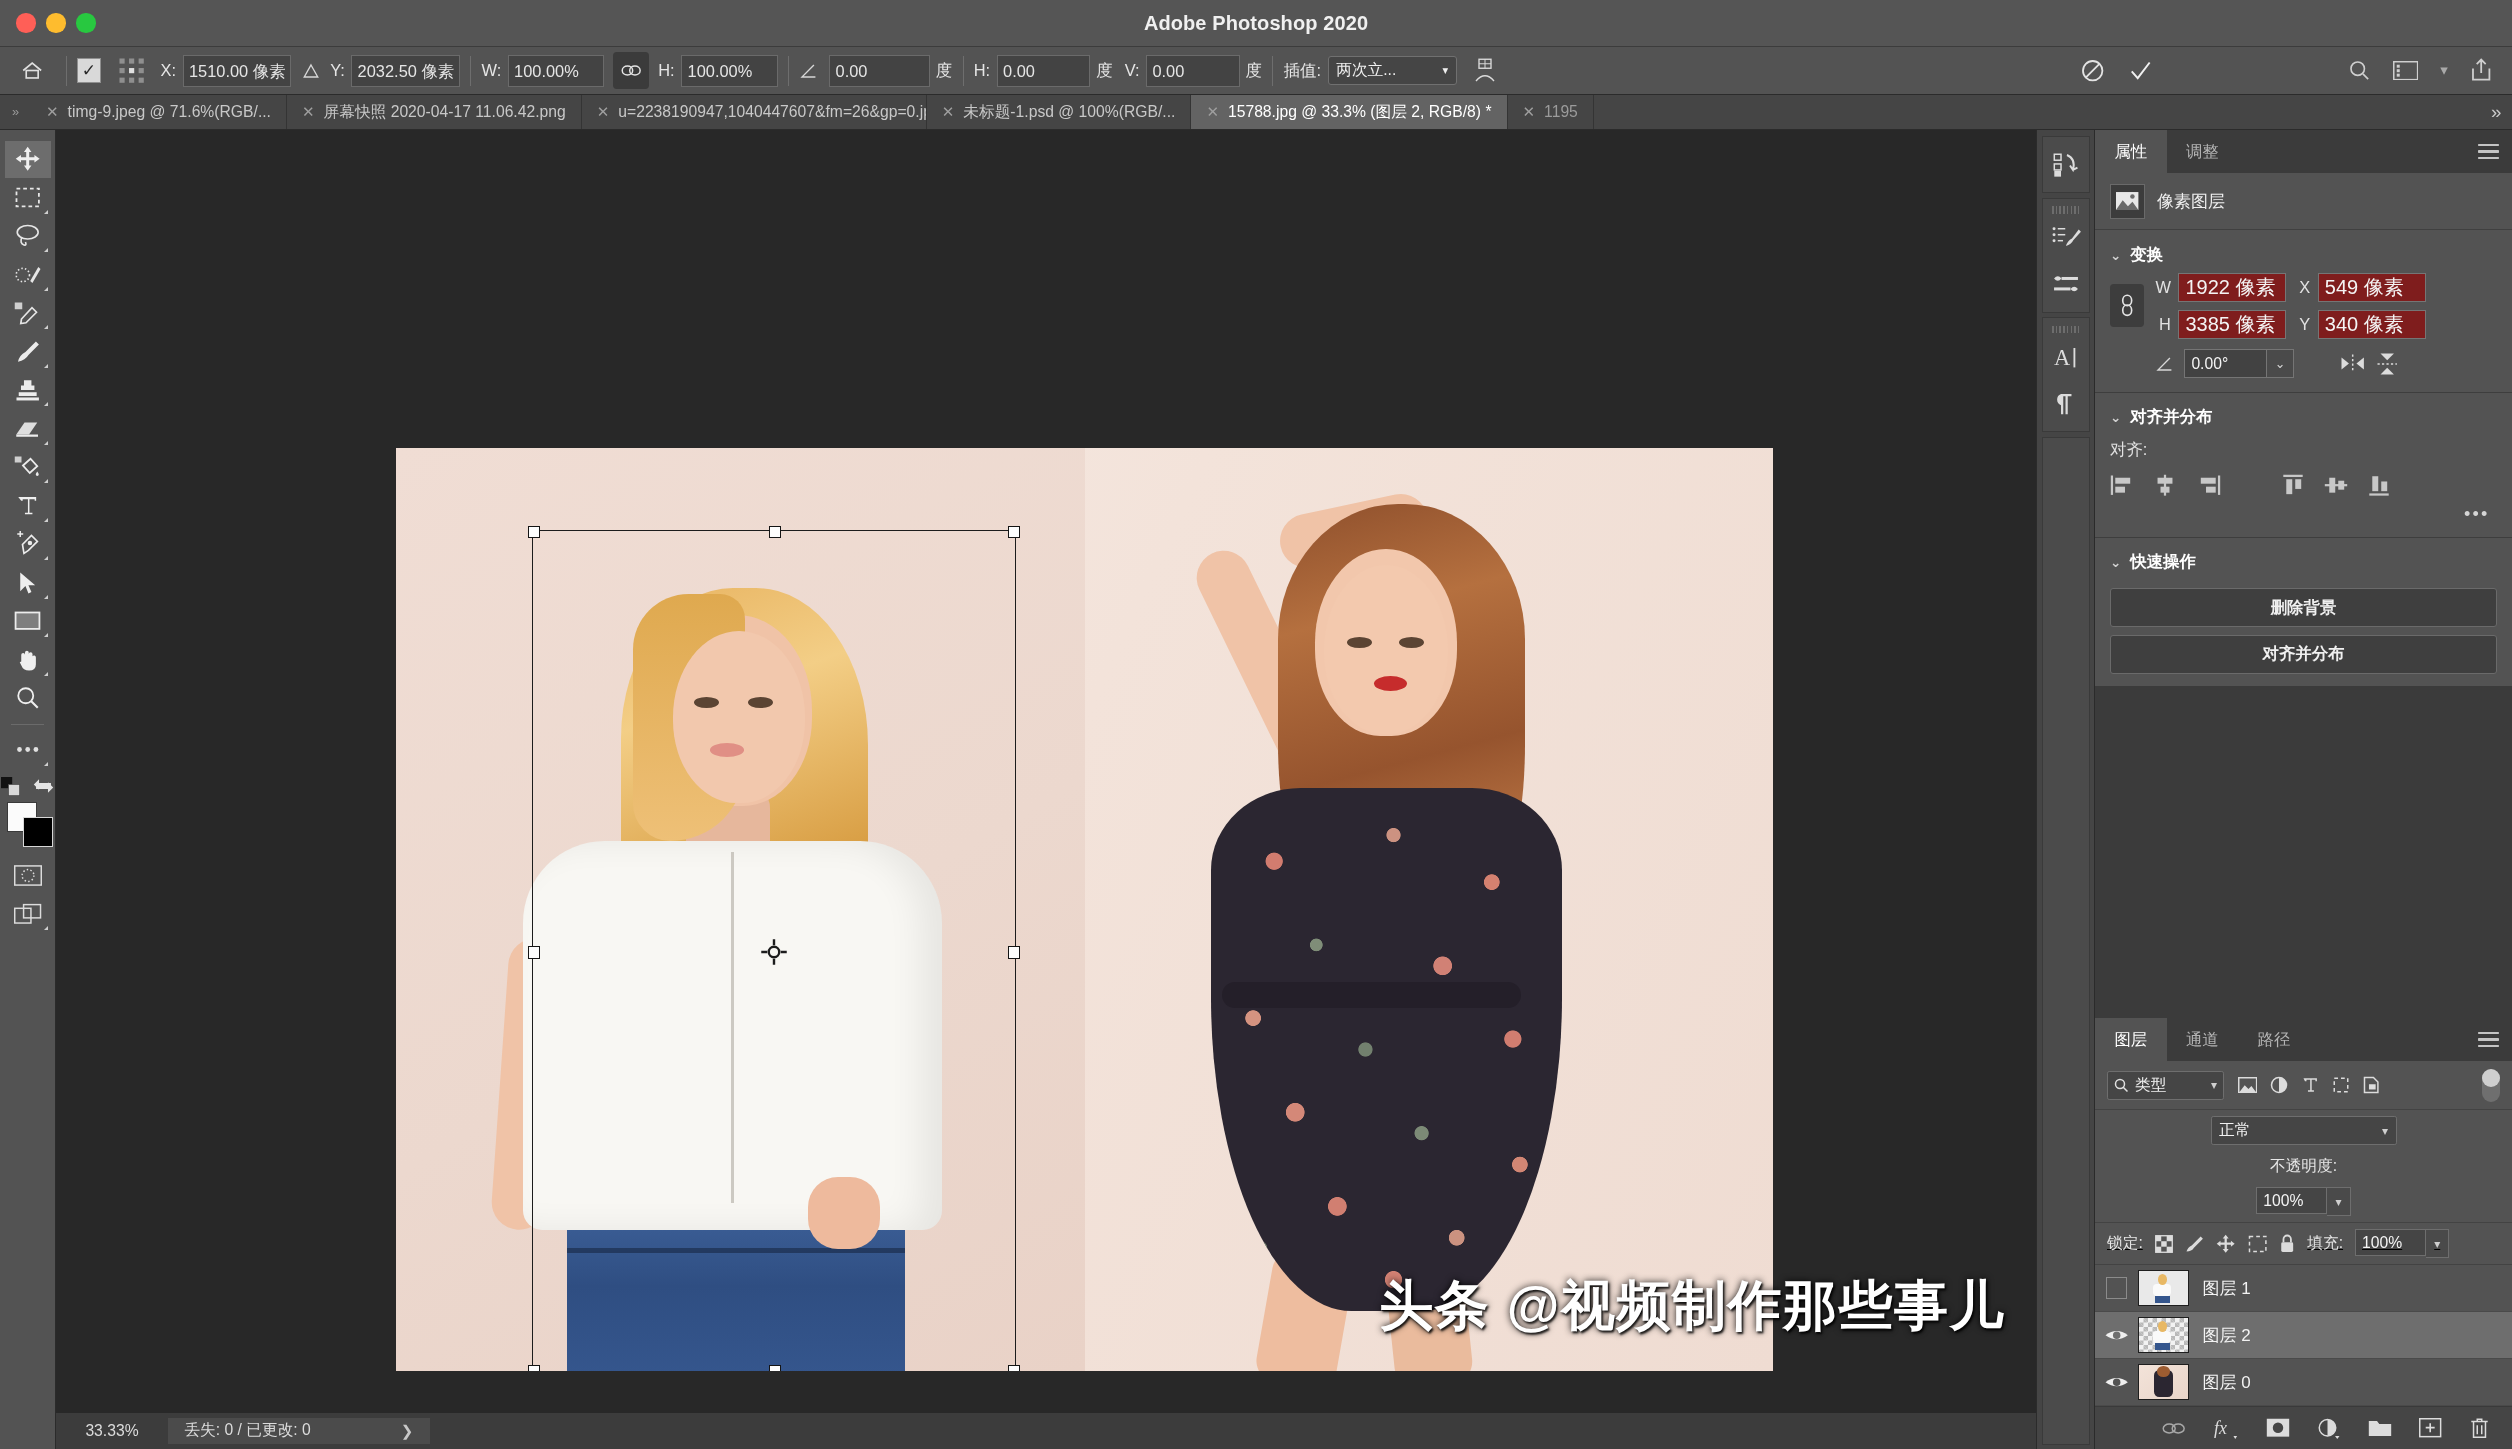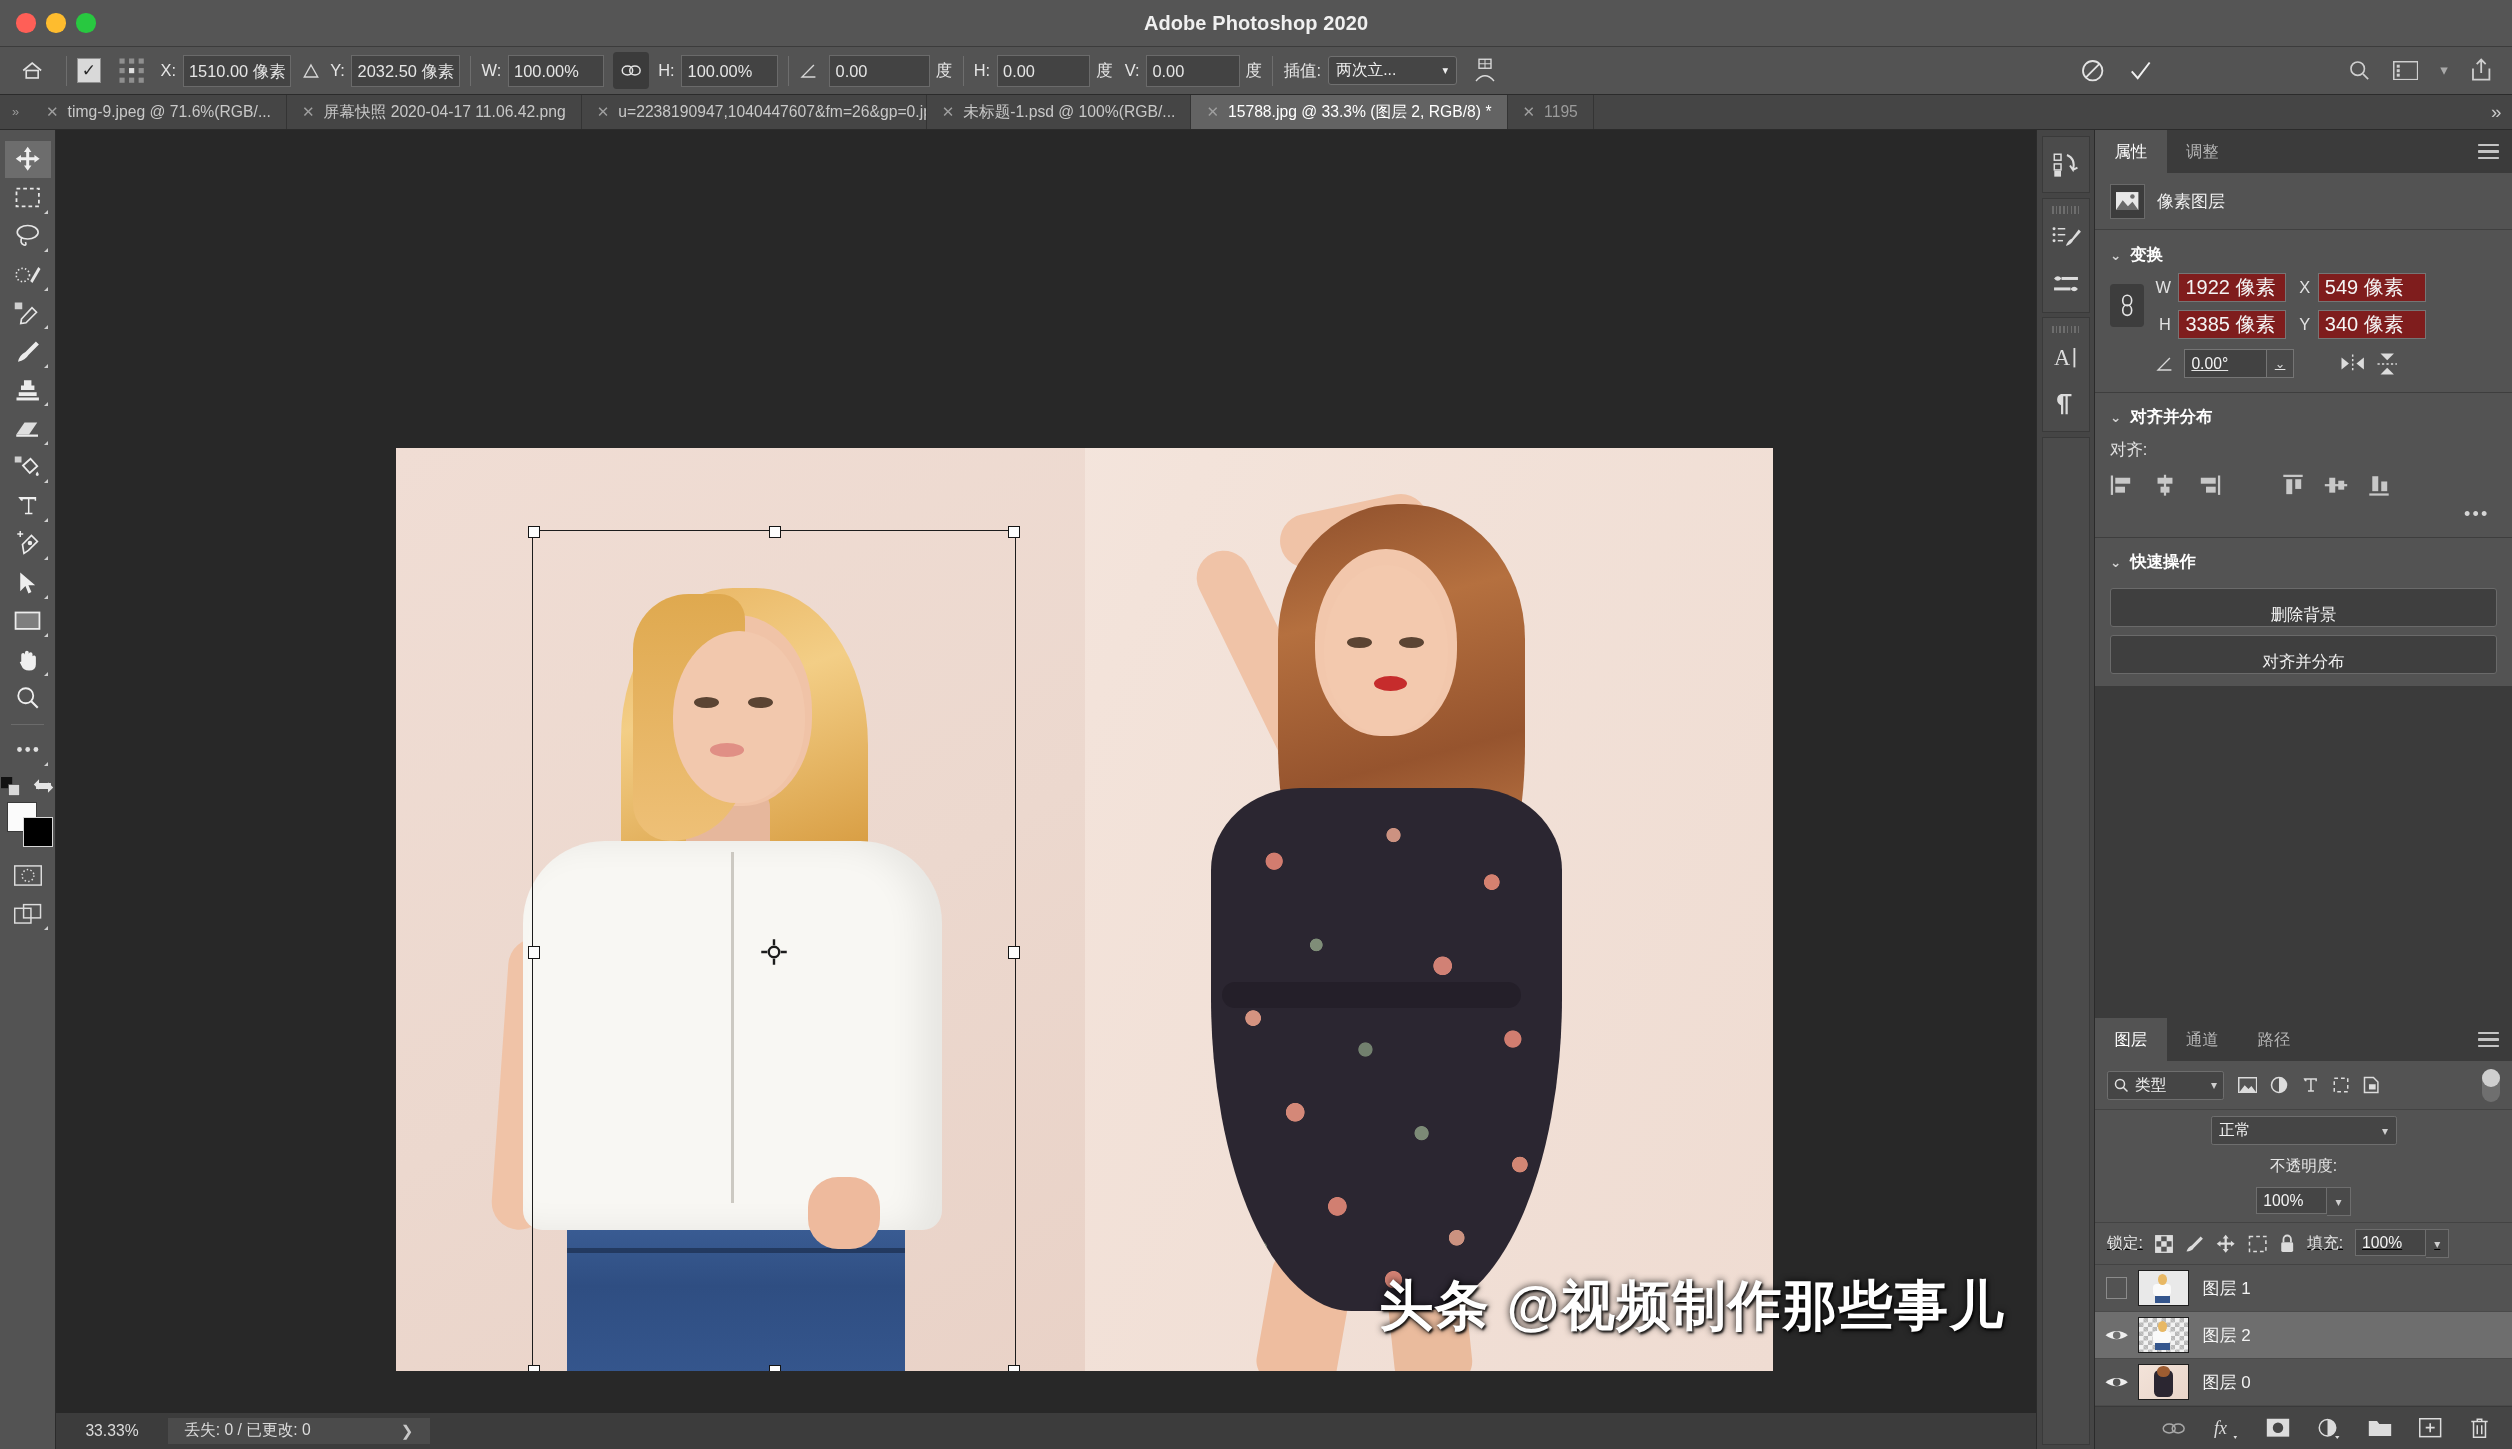--- a/index.html
+++ b/index.html
@@ -191,32 +191,32 @@
   .secthead{display:flex;align-items:center;gap:9px;padding:6px 15px 7.5px;color:#ffffff;font-size:16.4px;font-weight:bold;}
   .chev{color:#d0d0d0;font-size:13.5px;}
   .xformgrid{display:flex;align-items:center;gap:10.5px;padding:0 15px;}
   .chainbtn{width:34px;height:43px;background:#3d3d3d;border-radius:3.7px;display:flex;align-items:center;
             justify-content:center;}
   .xfcols{display:flex;flex-direction:column;gap:7.5px;}
   .xfline{display:flex;align-items:center;gap:7.5px;}
   .xfl{font-size:16.4px;color:#e2e2e2;width:16.4px;text-align:right;}
   .xfi{background:#7f1d1d;border:0.7px solid #757575;color:#f4f4f4;font-size:20px;padding:3px 6px;width:94px;
        height:21px;line-height:21px;}
-  .anglerow{display:flex;align-items:center;gap:10.5px;padding:10.5px 15px 1.5px;text-decoration:underline;}
+  .anglerow{display:flex;align-items:center;gap:10.5px;padding:10.5px 15px 1.5px;}
   .angbox{display:flex;align-items:stretch;}
   .angbox .v{background:#424242;border:0.7px solid #757575;border-right:none;color:#f4f4f4;font-size:15.7px;
              padding:3px 6px;width:69px;height:21px;line-height:21px;}
   .angbox .d{background:#4a4a4a;border:0.7px solid #757575;width:25.4px;display:flex;align-items:center;
              justify-content:center;color:#d8d8d8;font-size:12.7px;}
   .aligncap{padding:3px 15px 1.5px;color:#e2e2e2;font-size:16.4px;}
   .alignrow{display:flex;align-items:center;gap:19.4px;padding:12px 15px 3px;}
   .alignrow .gap{width:21px;}
   .dots3{text-align:right;padding:4.5px 22.4px 0;color:#d5d5d5;font-size:18px;letter-spacing:2.2px;}
   .qabtn{display:block;margin:7.5px 15px 0;height:37px;background:#3f3f3f;border:0.7px solid #6a6a6a;border-radius:3px;
-         color:#f0f0f0;font-size:16.4px;display:flex;align-items:flex-end;justify-content:center;}
+         color:#f0f0f0;font-size:16.4px;display:flex;align-items:center;justify-content:center;font-weight:bold;}
 
   .spacer{flex:1 1 auto;background:#3b3b3b;}
 
   
   .layerspanel{flex:0 0 auto;background:#535353;display:flex;flex-direction:column;}
   .filterrow{display:flex;align-items:center;gap:13.5px;padding:7.5px 12px;border-bottom:0.7px solid #434343;}
   .kindsel{background:#454545;border:0.7px solid #6e6e6e;border-radius:2.2px;height:27px;display:flex;align-items:center;
            gap:6px;padding:0 6px;color:#f0f0f0;font-size:15.7px;min-width:103px;}
   .kindsel .cv{margin-left:auto;font-size:12px;color:#cfcfcf;}
   .toggle{width:18px;height:33px;background:#6f6f6f;border-radius:9px;position:relative;margin-left:auto;}

